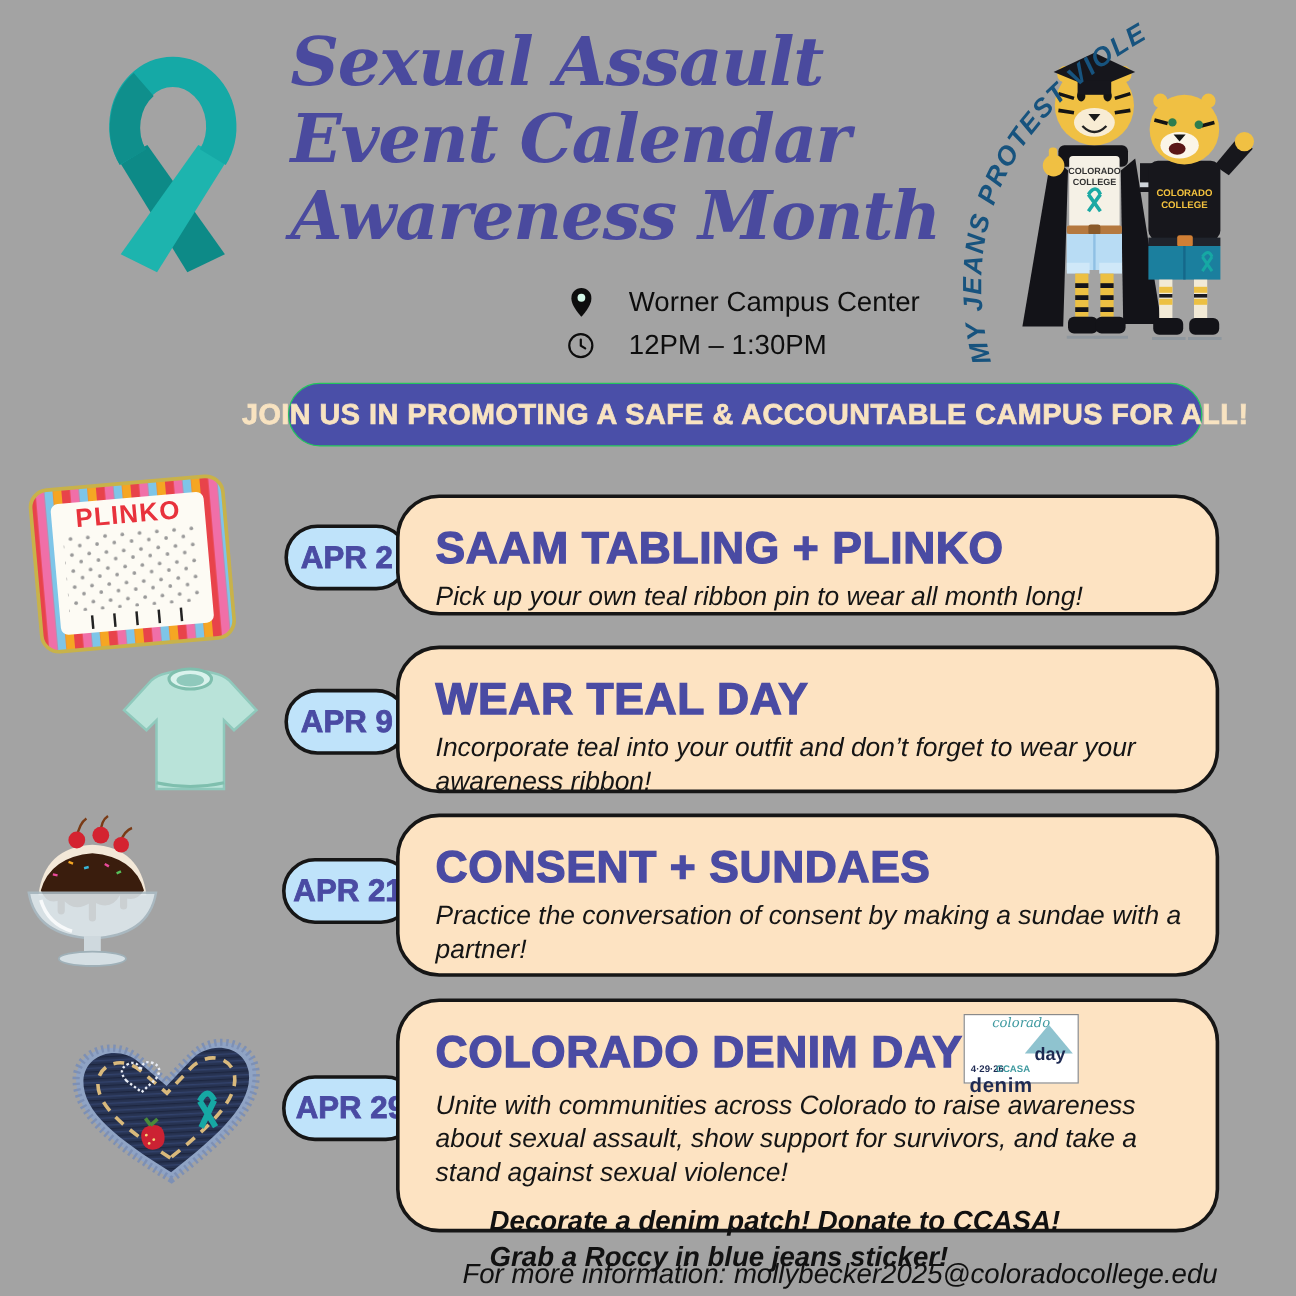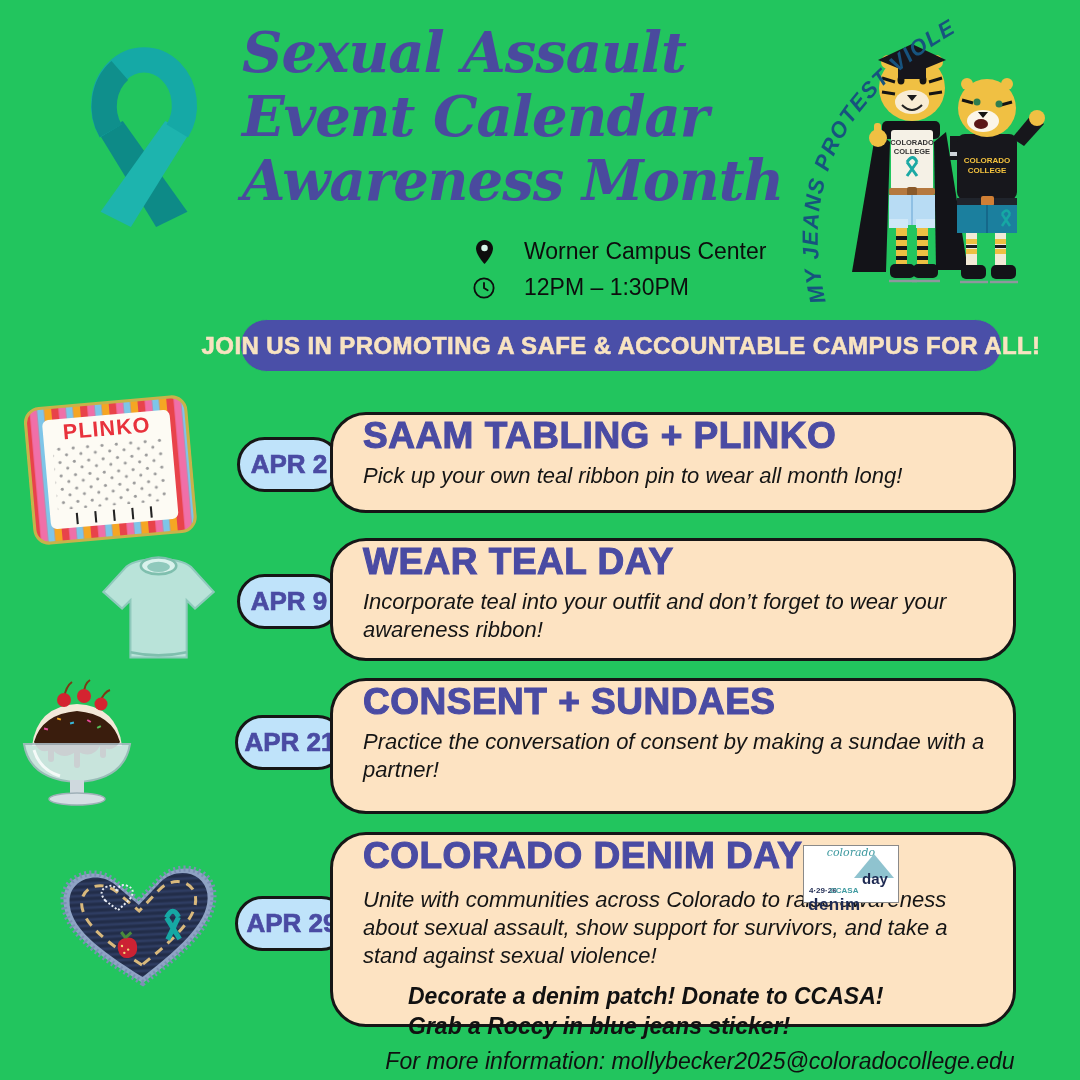--- a/index.html
+++ b/index.html
@@ -1,35 +1,35 @@
 <!DOCTYPE html>
 <html><head>
 <meta charset="utf-8">
 <style>
   html,body{margin:0;padding:0;}
-  .poster{position:relative;width:1080px;height:1080px;background:#22c55e;overflow:hidden;
+  .poster{position:relative;width:1080px;height:1080px;background:#a3a3a3;overflow:hidden;
           font-family:"Liberation Sans",sans-serif;}
   
   .ribbon-wrap{position:absolute;left:55px;top:28px;width:178px;height:202px;}
   .title{position:absolute;left:242px;top:20px;font-family:"DejaVu Serif",serif;
          font-style:italic;font-weight:bold;font-size:56px;line-height:64px;color:#4a4a9e;
          letter-spacing:-1px;}
   .info{position:absolute;left:472px;top:238px;display:flex;flex-direction:column;gap:9px;color:#0d0d0d;}
   .info-row{display:flex;align-items:center;gap:28px;font-size:23px;font-weight:400;}
   .info-row .ic{width:24px;display:flex;justify-content:center;}
   .mascots{position:absolute;left:790px;top:18px;width:276px;height:290px;}
   
   .banner{position:absolute;left:240px;top:319px;width:762px;height:53px;background:#4a4fa8;
           border:1px solid #22c55e;border-radius:28px;box-sizing:border-box;display:flex;
           align-items:center;justify-content:center;z-index:2;}
   .banner span{color:#f8e3c1;font-weight:900;font-size:24px;letter-spacing:.4px;
           -webkit-text-stroke:.6px #f8e3c1;white-space:nowrap;}
   
   .card{position:absolute;left:330px;width:686px;background:#fde3c2;border:3px solid #161616;
-        border-radius:36px;box-sizing:border-box;padding:0 24px 8px 30px;z-index:2;}
+        border-radius:36px;box-sizing:border-box;padding:21px 24px 8px 30px;z-index:2;}
   .card-title{font-size:37px;font-weight:900;color:#4a4ba3;-webkit-text-stroke:1.1px #4a4ba3;
         letter-spacing:.5px;line-height:1.15;}
   .card-desc{font-size:22px;font-style:italic;color:#151515;line-height:1.28;margin-top:4px;max-width:640px;}
   .card-extra{font-size:23px;font-style:italic;font-weight:800;color:#111;line-height:1.3;margin-top:12px;margin-left:45px;}
   .badge{position:absolute;background:#bfe3fa;border:3px solid #161616;border-radius:29px;
         box-sizing:border-box;display:flex;align-items:center;justify-content:center;z-index:1;}
   .badge span{font-size:26px;font-weight:900;color:#4a4ba3;-webkit-text-stroke:.7px #4a4ba3;}
   #card1{top:412px;height:101px;} #badge1{left:237px;top:437px;width:104px;height:55px;}
   #card2{top:538px;height:123px;} #badge2{left:237px;top:574px;width:104px;height:55px;}
   #card3{top:678px;height:136px;} #badge3{left:235px;top:715px;width:110px;height:55px;}

